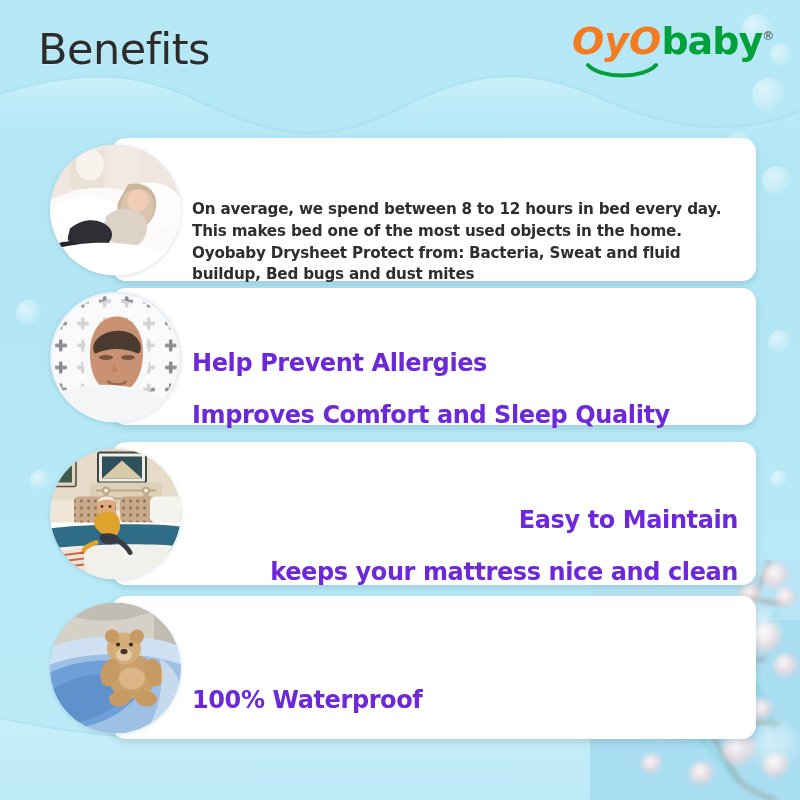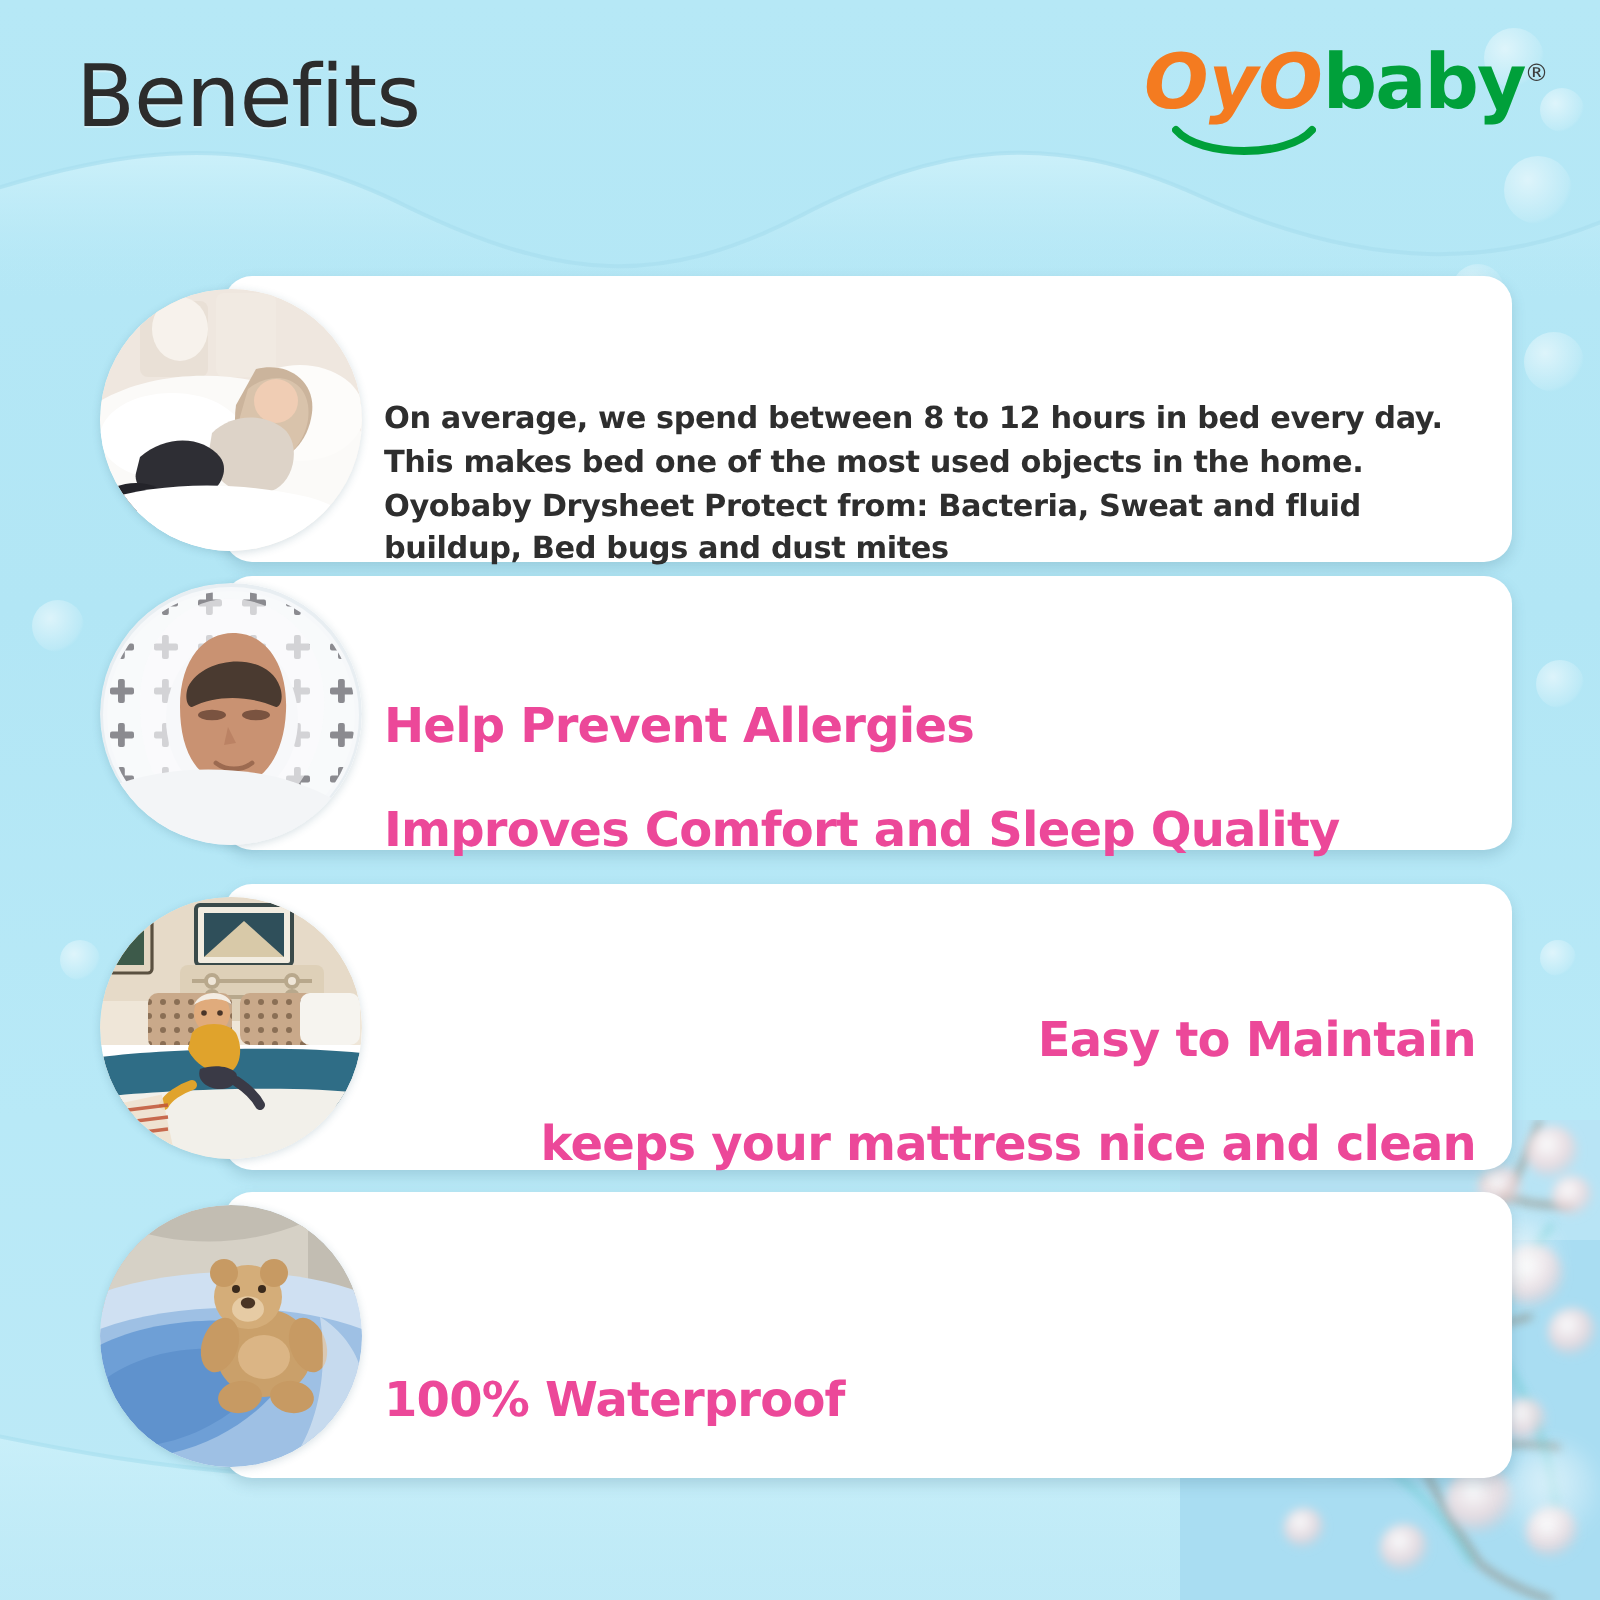--- a/index.html
+++ b/index.html
@@ -163,21 +163,21 @@
     font-weight: 700;
     line-height: 1.42;
     color: #2e2e2e;
     letter-spacing: -0.2px;
   }
 
   .headline {
     font-family: "DejaVu Sans", sans-serif;
     font-size: 24px;
     font-weight: 700;
-    color: #ec4899;
+    color: #6d28d9;
     line-height: 1.05;
     letter-spacing: -0.4px;
   }
   .headline + .headline { margin-top: 26px; }
 
   .card-3 .headline + .headline,
   .card-4 .headline + .headline { margin-top: 26px; }
 </style>
 </head>
 <body>

